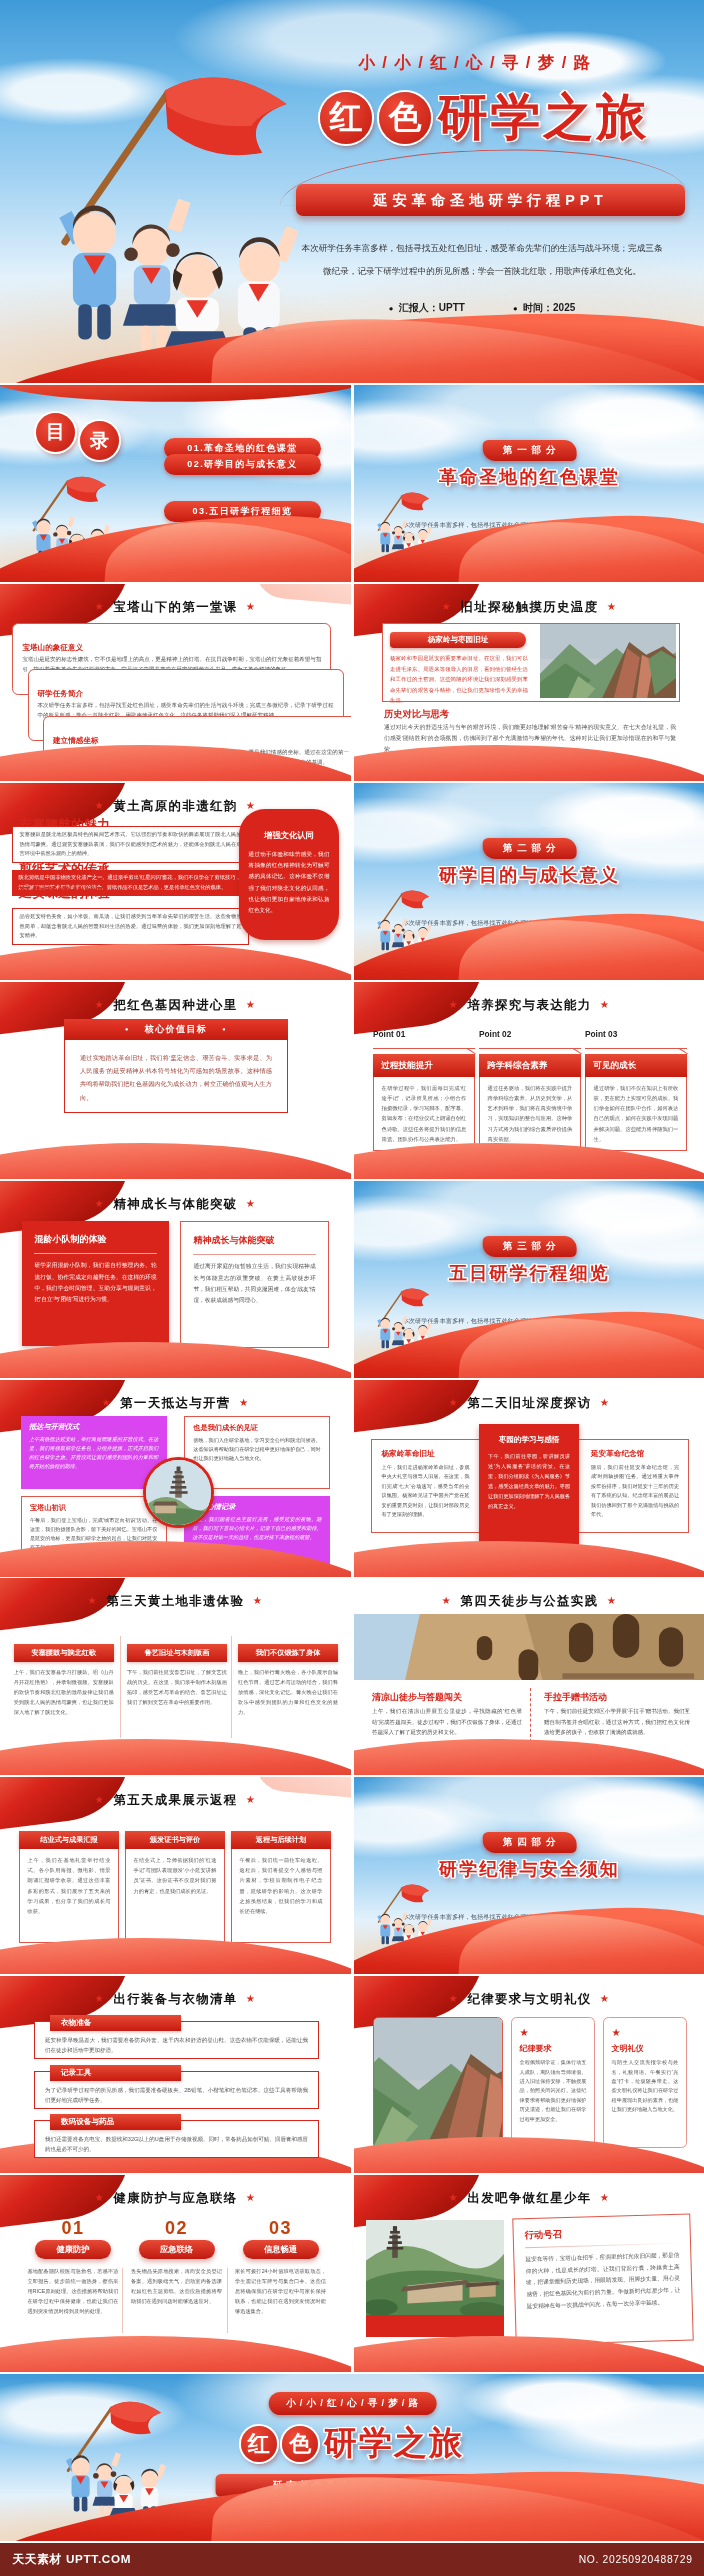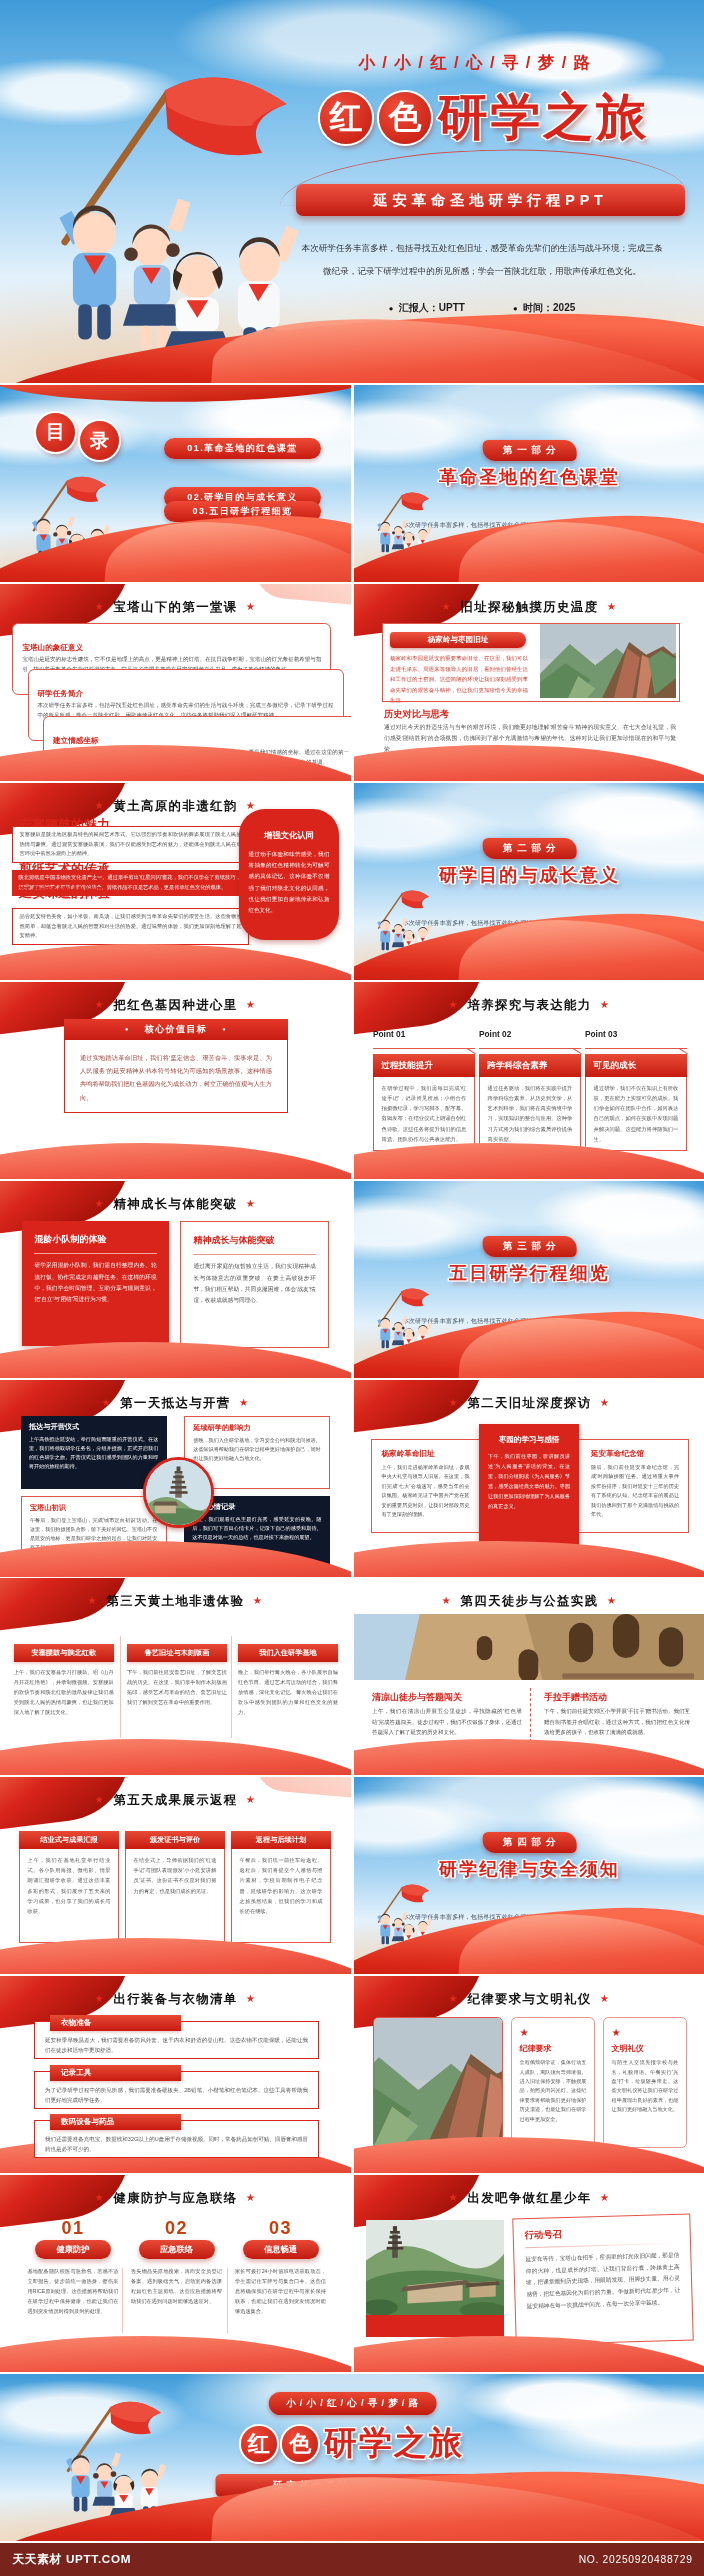--- a/index.html
+++ b/index.html
@@ -137,21 +137,21 @@
   
   #g3 .redcard{position:absolute;left:22px;top:40px;width:147px;height:125px;background:#d8241a;
     box-shadow:0 2.8px 5.5px rgba(150,25,12,.3);}
   #g3 .whitecard{position:absolute;left:180px;top:40px;width:147px;height:125px;background:#fff;border:0.7px solid #e05548;}
   #g3 .gh{font-weight:bold;font-size:9px;margin:12.4px 12.4px 0;}
   #g3 .gdiv{height:0.7px;margin:6.2px 12.4px 0;}
   #g3 .gt{font-size:5.7px;line-height:2;margin:6.9px 12.4px 0;text-align:justify;}
 
   
   #d1 .q{position:absolute;width:146px;height:73px;padding:6.2px 8.3px;box-sizing:border-box;}
-  #d1 .qr{background:#0f172a;color:#fff;}
+  #d1 .qr{background:#d946ef;color:#fff;font-style:italic;}
   #d1 .qw{background:#fff;border:0.7px solid #e05548;}
   #d1 .qh{font-weight:bold;font-size:7.2px;margin-bottom:2.8px;}
   #d1 .qt{font-size:5.1px;line-height:1.8;text-align:justify;}
   #d1 .circle{position:absolute;left:143px;top:77px;width:65px;height:65px;border-radius:50%;
     border:3.4px solid #d8241a;box-shadow:0 0 0 2.1px #fff inset,0 2.1px 4.8px rgba(120,20,10,.4);overflow:hidden;background:#cfe0e8;}
 
   
   #d2 .frame{position:absolute;left:17px;top:59px;width:316px;height:92px;border:0.7px solid #e05548;background:#fff;}
   #d2 .colh{position:absolute;font-size:7.6px;}
   #d2 .colt{position:absolute;width:88px;font-size:5.1px;line-height:1.85;color:#4a4a4a;text-align:justify;}
@@ -371,21 +371,21 @@
 
   <section class="slide sky lslide" id="toc" style="top:385px">
     <div class="mtns"></div>
     <div class="sktop"></div>
     <span class="rc circ" style="left:36px;top:27.5px">目</span>
     <span class="rc circ" style="left:80px;top:36px">录</span>
     <svg class="kids-sm" viewBox="0 0 230 240">
         <use href="#kids"></use>
       </svg>
     <div class="tocitem" style="top:53px">01.革命圣地的红色课堂</div>
-    <div class="tocitem" style="top:102px">02.研学目的与成长意义</div>
+    <div class="tocitem" style="top:69px">02.研学目的与成长意义</div>
     <div class="tocitem" style="top:116px">03.五日研学行程细览</div>
     <div class="tocitem" style="top:147px">04.研学纪律与安全须知</div>
     <div class="silk1"></div>
     <div class="silk2"></div>
   </section>
 
   <section class="slide sky rslide" style="top:385px">
     <div class="mtns"></div>
     <div class="badge">第一部分</div>
     <div class="stitle bigtitle">革命圣地的红色课堂</div>
@@ -538,21 +538,21 @@
   </section>
 
   <section class="slide lslide" id="d1" style="top:1380px">
     <div class="ribtl"></div>
     <div class="ctitle"><span class="st">★</span><span>第一天抵达与开营</span><span class="st">★</span></div>
     <div class="q qr" style="left:20.6px;top:36px">
       <div class="qh">抵达与开营仪式</div>
       <div class="qt">上午高铁抵达延安站，举行简短而隆重的开营仪式。在这里，我们将领取研学任务包，分组并授旗，正式开启我们的红色研学之旅。开营仪式让我们感受到团队的力量和即将开始的旅程的期待。</div>
     </div>
     <div class="q qw" style="left:184px;top:36px">
-      <div class="qh h-red">延续研学的影响力</div>
+      <div class="qh h-red">也是我们成长的见证</div>
       <div class="qt p-gray">傍晚，我们入住研学基地，学习安全公约和陕北问候语。这些知识将帮助我们在研学过程中更好地保护自己，同时也让我们更好地融入当地文化。</div>
     </div>
     <div class="q qw" style="left:20.6px;top:116px">
       <div class="qh h-red">宝塔山初识</div>
       <div class="qt p-gray">午餐后，我们登上宝塔山，完成'城市定向初识'活动。在这里，我们拍摄团队合影，留下美好的回忆。宝塔山不仅是延安的地标，更是我们研学之旅的起点，让我们对延安有了初步的认识。</div>
     </div>
     <div class="q qr" style="left:184px;top:116px">
       <div class="qh">首日心情记录</div>
       <div class="qt">晚上，我们观看红色主题灯光秀，感受延安的夜晚。随后，我们写下首日心情卡片，记录下自己的感受和期待。这不仅是对第一天的总结，也是对接下来旅程的展望。</div>
     </div>
@@ -588,21 +588,21 @@
     <div class="vdiv" style="left:231px;top:58px;height:102px"></div>
     <div class="dcol" style="left:13.8px;top:66px">
       <div class="hd">安塞腰鼓与陕北红歌</div>
       <div class="tx">上午，我们在安塞县学习打腰鼓、唱《山丹丹开花红艳艳》，并录制微视频。安塞腰鼓的欢快节奏和陕北红歌的激昂旋律让我们感受到陕北人民的热情与豪爽，也让我们更加深入地了解了陕北文化。</div>
     </div>
     <div class="dcol" style="left:127px;top:66px">
       <div class="hd">鲁艺旧址与木刻版画</div>
       <div class="tx">下午，我们前往延安鲁艺旧址，了解文艺抗战的历史。在这里，我们亲手制作木刻版画拓印，感受艺术与革命的结合。鲁艺旧址让我们了解到文艺在革命中的重要作用。</div>
     </div>
     <div class="dcol" style="left:238px;top:66px">
-      <div class="hd">我们入住研学基地</div>
+      <div class="hd">我们不仅锻炼了身体</div>
       <div class="tx">晚上，我们举行篝火晚会，各小队展示自编红色节目。通过艺术与运动的结合，我们释放情感，深化文化记忆。篝火晚会让我们在欢乐中感受到团队的力量和红色文化的魅力。</div>
     </div>
     <div class="wb1"></div>
     <div class="wb2"></div>
   </section>
 
   <section class="slide rslide" id="d4" style="top:1578px">
     <div class="ctitle"><span class="st">★</span><span>第四天徒步与公益实践</span><span class="st">★</span></div>
     <svg class="photo" viewBox="0 0 320 120" preserveAspectRatio="xMidYMid slice">
         <use href="#ph-cave"></use>

